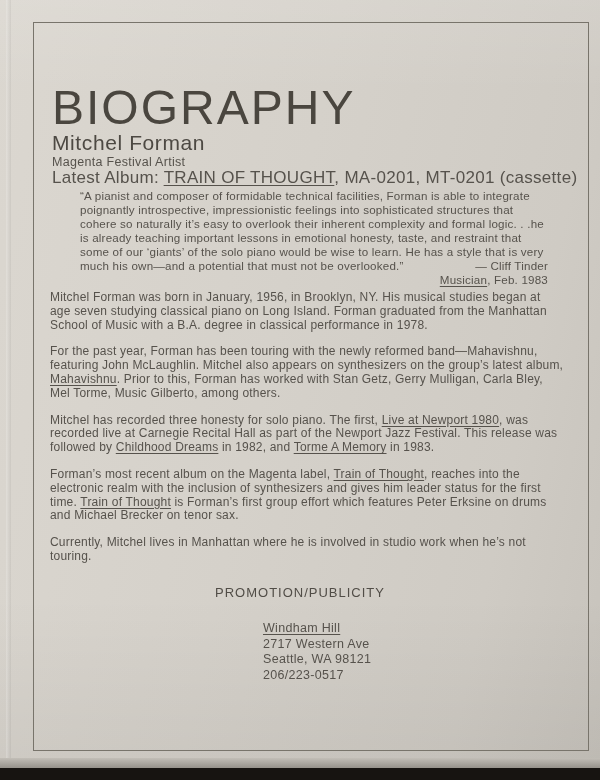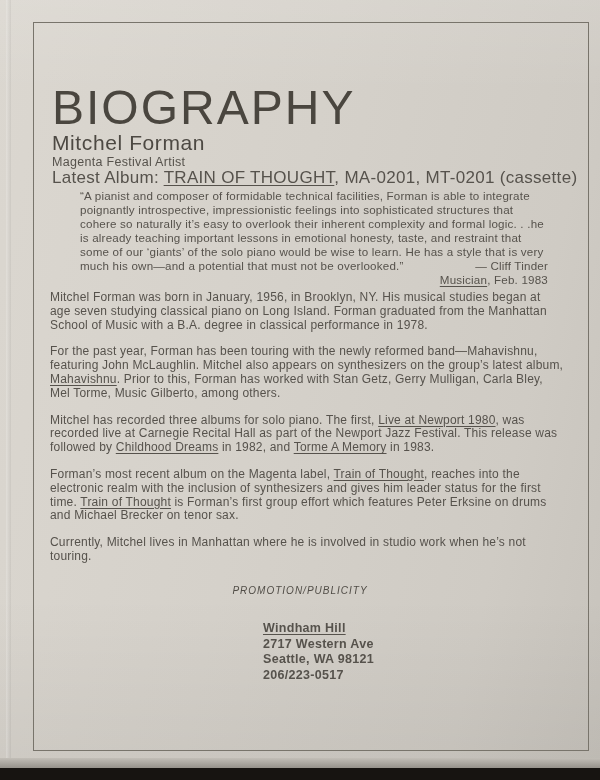--- a/index.html
+++ b/index.html
@@ -57,25 +57,25 @@
   }
   .quote-attr { float:right; }
   .quote-src { text-align:right; }
   .body-copy {
     position:absolute; left:50px; top:291px; width:514px;
     font-size:12px; line-height:13.8px; letter-spacing:.2px;
   }
   .body-copy p { margin:0 0 13px 0; }
   .promo-heading {
     position:absolute; left:0; top:585px; width:600px;
-    text-align:center; font-size:10px; letter-spacing:1px; color:#514d47;font-style:italic;
+    text-align:center; font-size:13px; letter-spacing:1px; color:#514d47;
   }
   .contact-block {
     position:absolute; left:263px; top:621px;
-    font-size:12.5px; line-height:15.5px; letter-spacing:.3px;font-weight:bold;
+    font-size:12.5px; line-height:15.5px; letter-spacing:.3px;
   }
 </style>
 </head>
 <body>
 
 <div class="photo">
   <div class="paper"></div>
   <div class="paper-left-crease"></div>
   <div class="rule-border"></div>
 
@@ -91,21 +91,21 @@
     <span>“A pianist and composer of formidable technical facilities, Forman is able to integrate poignantly introspective, impressionistic feelings into sophisticated structures that cohere so naturally it’s easy to overlook their inherent complexity and formal logic. . .he is already teaching important lessons in emotional honesty, taste, and restraint that some of our ‘giants’ of the solo piano would be wise to learn. He has a style that is very much his own—and a potential that must not be overlooked.”</span>
     <span class="quote-attr">— Cliff Tinder</span>
     <div class="quote-src">
       <span class="u">Musician</span><span>, Feb. 1983</span>
     </div>
   </div>
 
   <div class="body-copy txt">
       <p><span>Mitchel Forman was born in January, 1956, in Brooklyn, NY. His musical studies began at age seven studying classical piano on Long Island. Forman graduated from the Manhattan School of Music with a B.A. degree in classical performance in 1978.</span></p>
       <p><span>For the past year, Forman has been touring with the newly reformed band—Mahavishnu, featuring John McLaughlin. Mitchel also appears on synthesizers on the group’s latest album, </span><span class="u">Mahavishnu</span><span>. Prior to this, Forman has worked with Stan Getz, Gerry Mulligan, Carla Bley, Mel Torme, Music Gilberto, among others.</span></p>
-      <p><span>Mitchel has recorded three albums for solo piano. The first, </span><span class="u">Live at Newport 1980</span><span>, was recorded live at Carnegie Recital Hall as part of the Newport Jazz Festival. This release was followed by </span><span class="u">Childhood Dreams</span><span> in 1982, and </span><span class="u">Torme A Memory</span><span> in 1983.</span></p>
+      <p><span>Mitchel has recorded three honesty for solo piano. The first, </span><span class="u">Live at Newport 1980</span><span>, was recorded live at Carnegie Recital Hall as part of the Newport Jazz Festival. This release was followed by </span><span class="u">Childhood Dreams</span><span> in 1982, and </span><span class="u">Torme A Memory</span><span> in 1983.</span></p>
       <p><span>Forman’s most recent album on the Magenta label, </span><span class="u">Train of Thought</span><span>, reaches into the electronic realm with the inclusion of synthesizers and gives him leader status for the first time. </span><span class="u">Train of Thought</span><span> is Forman’s first group effort which features Peter Erksine on drums and Michael Brecker on tenor sax.</span></p>
       <p><span>Currently, Mitchel lives in Manhattan where he is involved in studio work when he’s not touring.</span></p>
     </div>
 
   <div class="promo-heading">PROMOTION/PUBLICITY</div>
 
   <div class="contact-block txt">
     <div class="u">Windham Hill</div>
     <div>2717 Western Ave</div>
     <div>Seattle, WA 98121</div>

